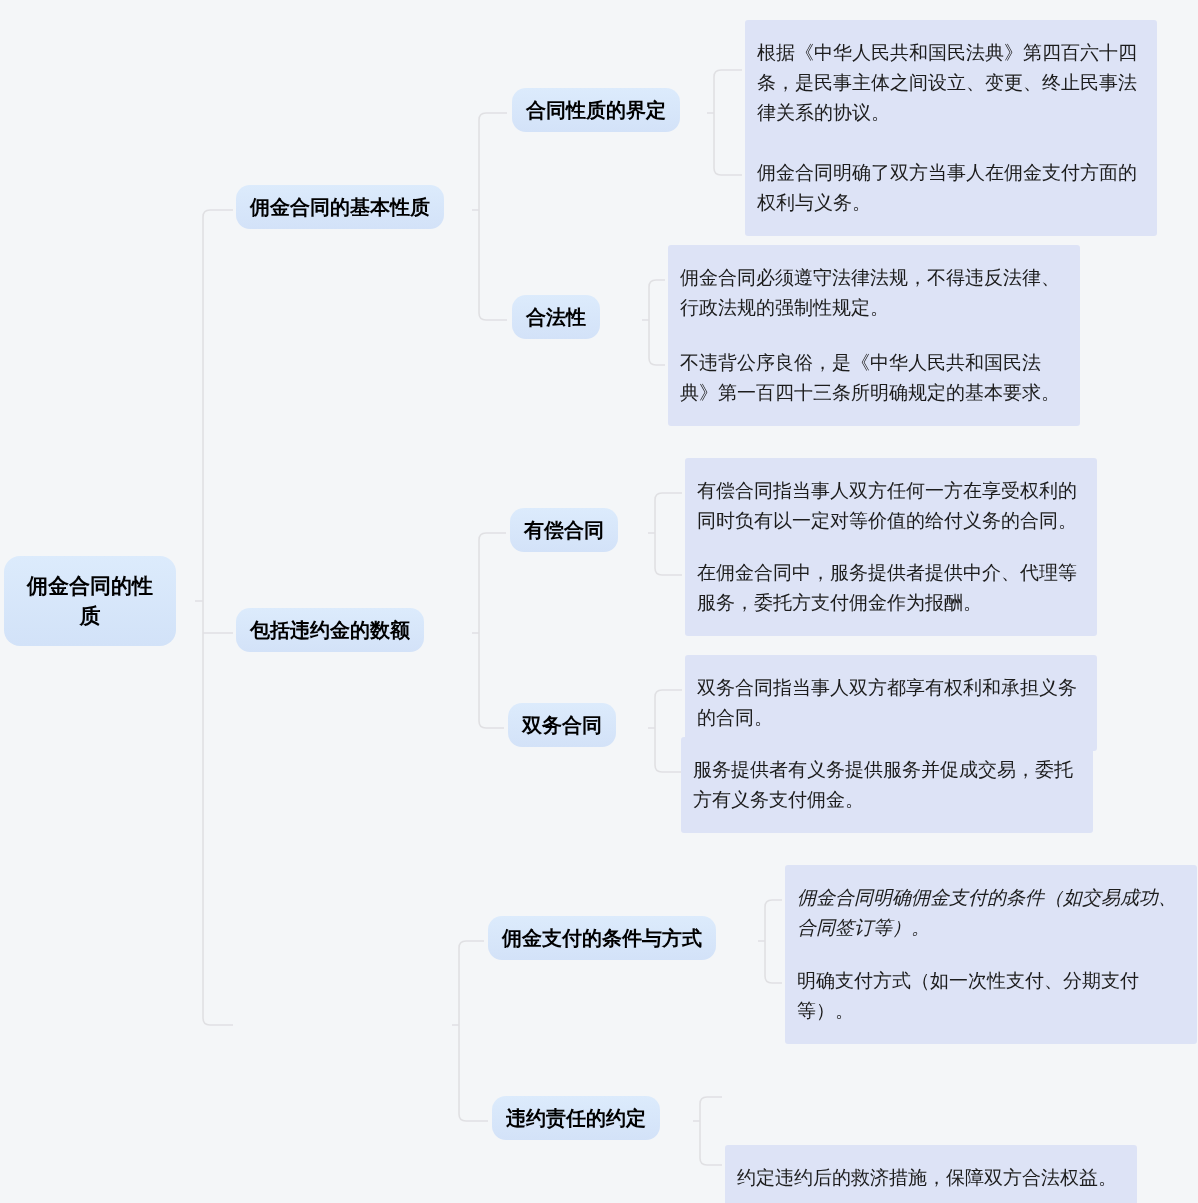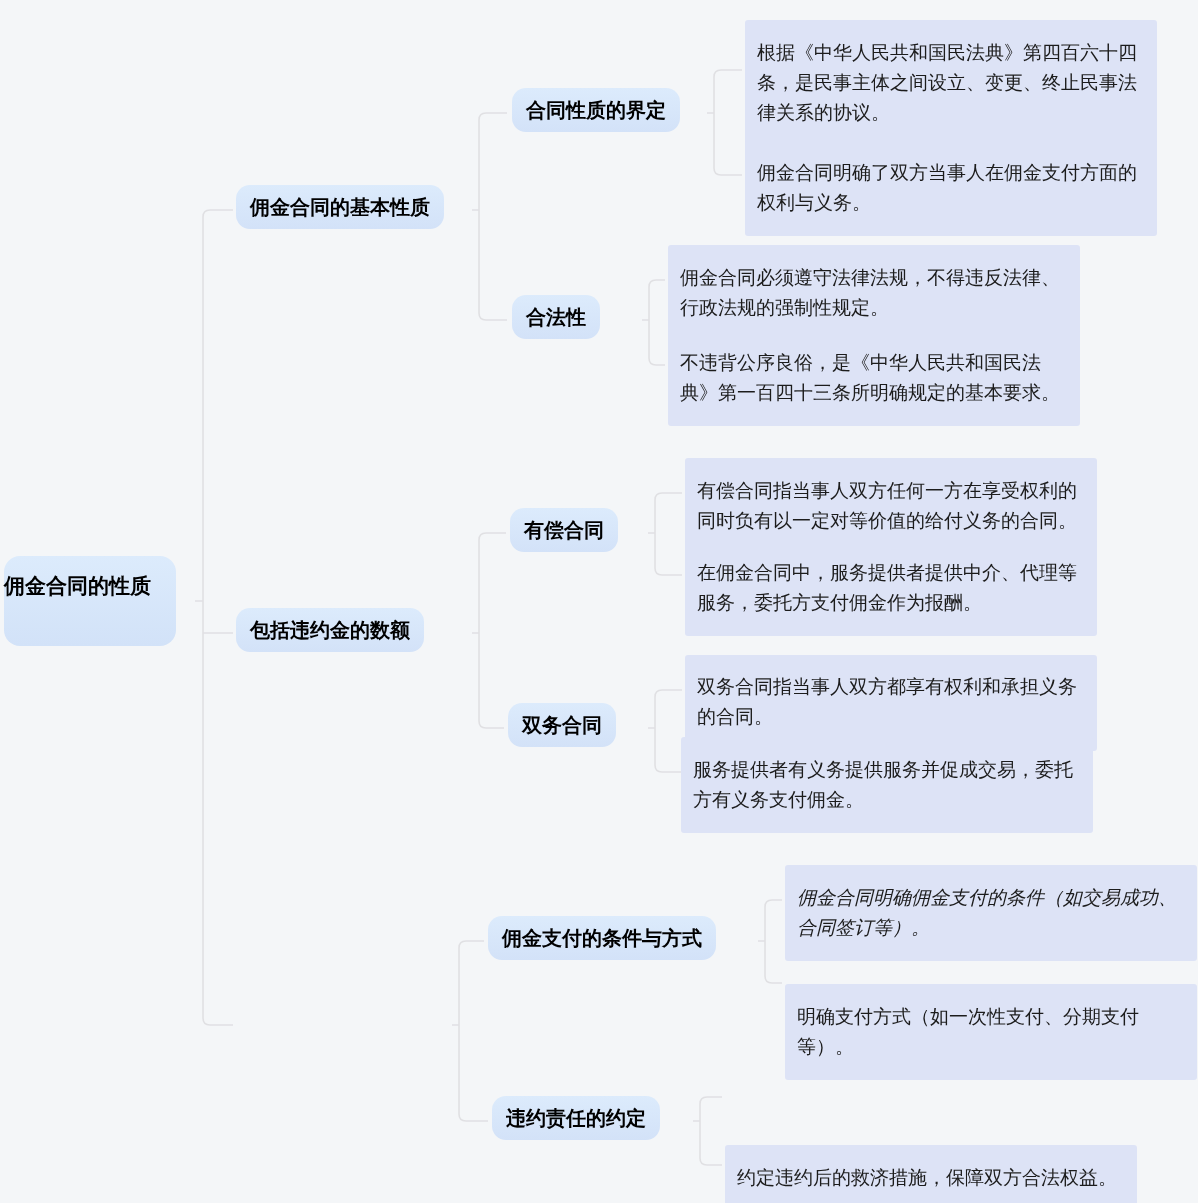--- a/index.html
+++ b/index.html
@@ -40,22 +40,23 @@
   }
   .root{
     background:linear-gradient(180deg,#dcebfc,#d2e2f8);
     border-radius:16px;
     width:172px;
     min-height:90px;
     height:auto;
     white-space:normal;
     font-size:21px;
     line-height:30px;
-    padding:15px 0;
+    padding:15px 18px;
     display:block;
+    text-align:center;
   }
   .leaf{
     background:#dde3f6;
     border-radius:3px;
     width:412px;
     padding:18px 12px;
     font-size:19px;
     line-height:30px;
     font-weight:normal;
     color:#1c1c1c;
@@ -70,24 +71,24 @@
   #n-s2a{left:510px;top:508px;}
   #n-s2b{left:508px;top:703px;}
   #n-s3a{left:488px;top:916px;}
   #n-s3b{left:492px;top:1096px;}
   #n-l1{left:745px;top:20px;}
   #n-l2{left:745px;top:140px;}
   #n-l3{left:668px;top:245px;}
   #n-l4{left:668px;top:330px;}
   #n-l5{left:685px;top:458px;}
   #n-l6{left:685px;top:540px;}
-  #n-l7{left:685px;top:655px;font-family:Liberation Mono, monospace;}
+  #n-l7{left:685px;top:655px;}
   #n-l8{left:681px;top:737px;}
   #n-l9{left:785px;top:865px;font-style:italic;}
-  #n-l10{left:785px;top:948px;margin-top:36px;}
+  #n-l10{left:785px;top:948px;}
   #n-l11{left:725px;top:1062px;}
   #n-l12{left:725px;top:1145px;}
 </style>
 </head>
 <body>
 
 <div id="canvas">
 
   <svg id="links" width="1198" height="1203" viewBox="0 0 1198 1203">
     <g fill="none" stroke="#e0e0e3" stroke-width="1.6">

